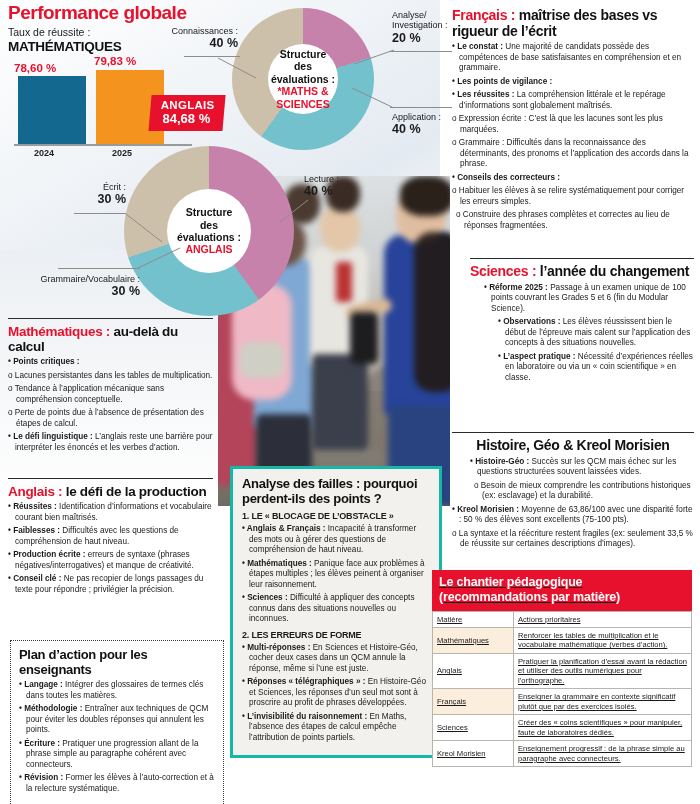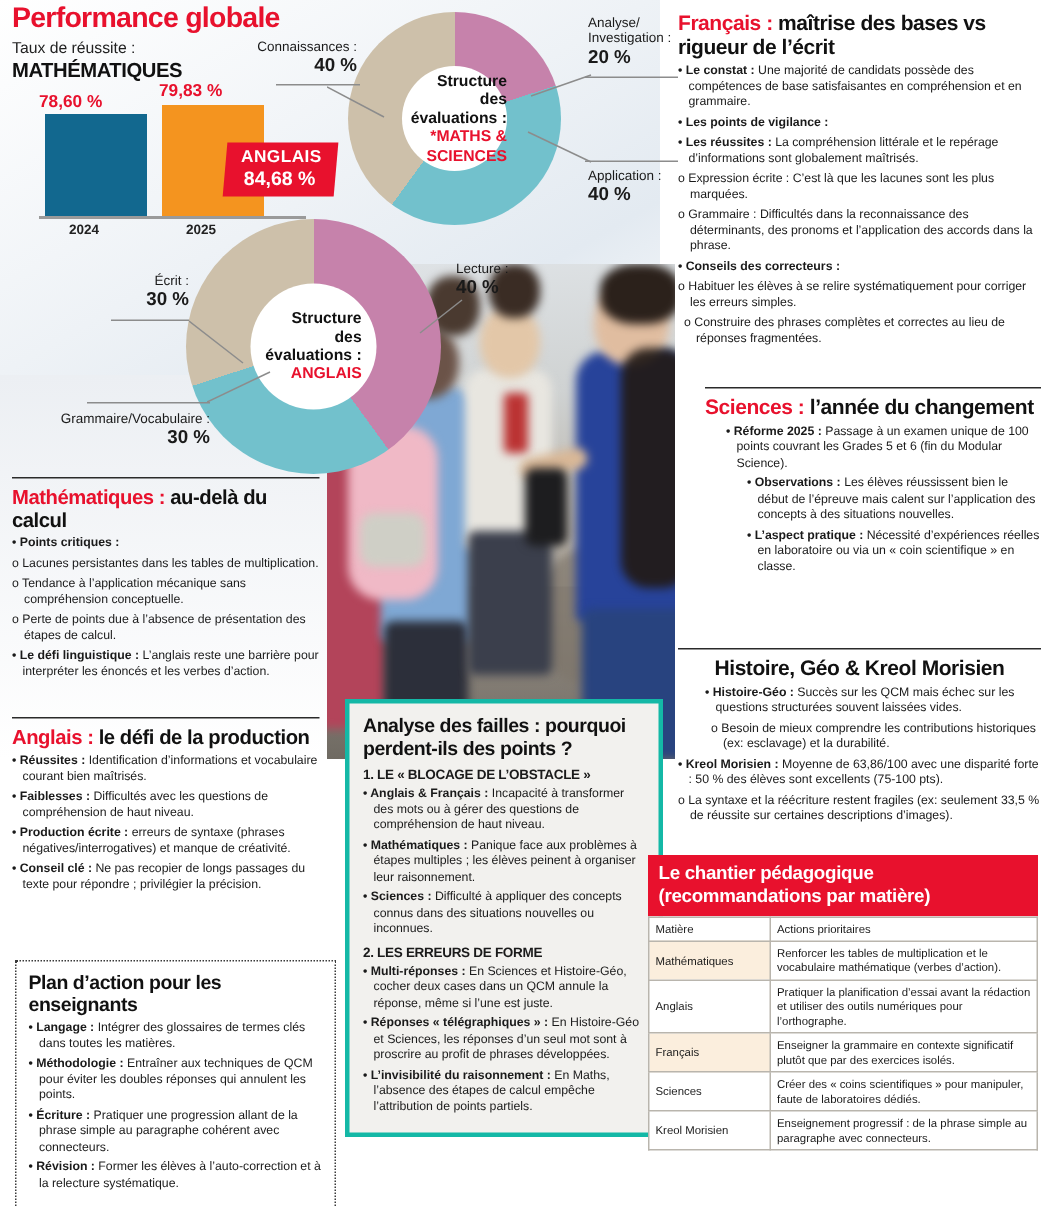--- a/index.html
+++ b/index.html
@@ -28,21 +28,21 @@
 
   .red{color:#e8112d;}
 
   
   .hdr{position:absolute;left:8px;top:2px;z-index:6;}
   .hdr-title{font-size:19px;font-weight:bold;color:#e8112d;letter-spacing:-0.5px;}
   .hdr-sub1{font-size:10.5px;color:#222;margin-top:2px;}
   .hdr-sub2{font-size:13.5px;font-weight:bold;color:#111;letter-spacing:-0.3px;margin-top:1px;}
 
   
-  .barchart{position:absolute;left:26px;top:62px;width:180px;height:92px;z-index:6;text-align:center;}
+  .barchart{position:absolute;left:14px;top:62px;width:180px;height:92px;z-index:6;text-align:center;}
   .bars{position:absolute;left:0;bottom:10px;width:180px;height:80px;}
   .bar{position:absolute;bottom:0;width:68px;}
   .bar.b1{left:4px;background:#12688f;height:68px;}
   .bar.b2{left:82px;background:#f4941f;height:74px;}
   .barlbl{position:absolute;font-size:11.5px;font-weight:bold;color:#e8112d;white-space:nowrap;}
   .barlbl.l1{left:0px;top:0px;}
   .barlbl.l2{left:80px;top:-7px;}
   .axis{position:absolute;left:0;bottom:8px;width:178px;height:2.5px;background:#9a9a9a;}
   .xlbl{position:absolute;bottom:-4px;font-size:9px;color:#222;font-weight:bold;}
   .xlbl.x1{left:20px;}
@@ -56,21 +56,21 @@
     transform:skewX(-5deg);
   }
   .badge span{display:block;transform:skewX(5deg);}
   .badge .b-a{font-size:11.5px;letter-spacing:.3px;}
   .badge .b-b{font-size:13px;}
 
   
   .donut{position:absolute;border-radius:50%;z-index:5;}
   .donut .hole{
     position:absolute;border-radius:50%;background:#fff;
-    display:flex;align-items:center;justify-content:center;text-align:right;
+    display:flex;align-items:center;justify-content:center;text-align:center;
   }
   .donut-lbl{font-size:10.5px;font-weight:bold;line-height:1.18;color:#111;}
   .donut-lbl .rd{color:#e8112d;}
 
   #donut-ms{left:232px;top:8px;width:142px;height:142px;}
   #donut-ms .hole{left:36px;top:36px;width:70px;height:70px;}
   #donut-en{left:124px;top:146px;width:170px;height:170px;}
   #donut-en .hole{left:43px;top:43px;width:84px;height:84px;}
 
   
@@ -109,21 +109,21 @@
   }
   .panel .htitle{font-size:13px;line-height:1.13;margin-bottom:4px;}
   .panel .num{font-size:9px;font-weight:bold;margin:5px 0 3px 0;letter-spacing:-0.2px;}
 
   
   .rblock{position:absolute;left:452px;width:242px;z-index:7;}
   .rsep{border:0;border-top:1.6px solid #2a2a2a;margin:0 0 5px 0;width:242px;}
   .rblock .htitle{font-size:14px;}
 
   
-  .tblwrap{position:absolute;left:432px;top:570px;width:260px;z-index:9;}
+  .tblwrap{position:absolute;left:432px;top:570px;width:260px;z-index:9;text-decoration:underline;}
   .tbl-hd{background:#e8112d;color:#fff;font-weight:bold;font-size:12.5px;
           line-height:1.18;padding:5px 7px 6px 7px;letter-spacing:-0.2px;}
   table{border-collapse:collapse;width:260px;background:#fff;font-size:7.6px;}
   td{border:1px solid #b9b5ad;padding:3px 4px;vertical-align:middle;line-height:1.25;}
   td.c1{width:72px;background:#fff;}
   tr.alt td.c1{background:#fbeedd;}
   tr.hdrow td{background:#fff;font-weight:normal;}
 </style>
 </head>
 <body>

